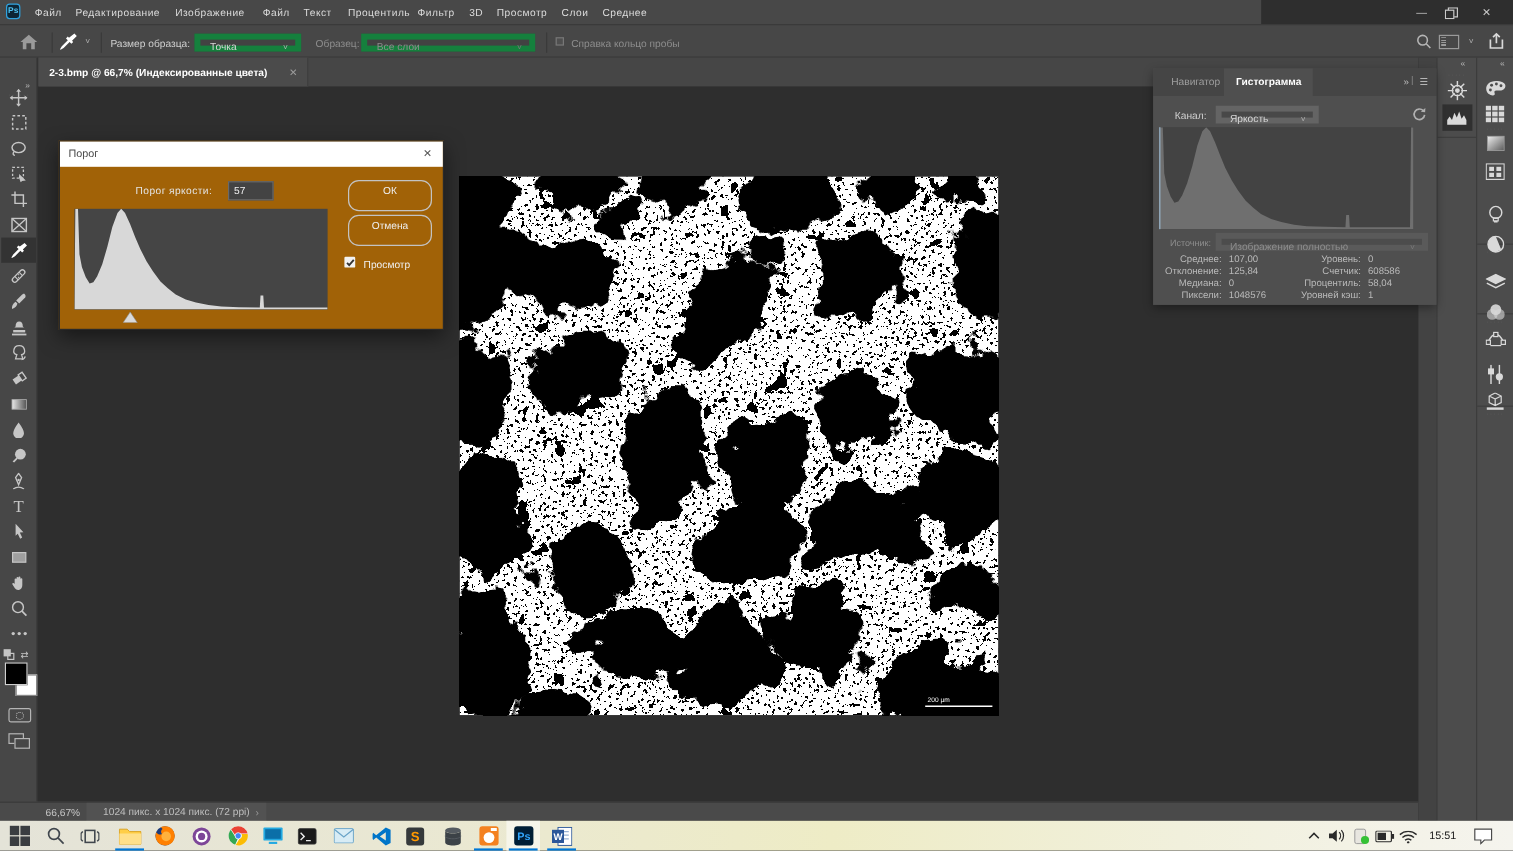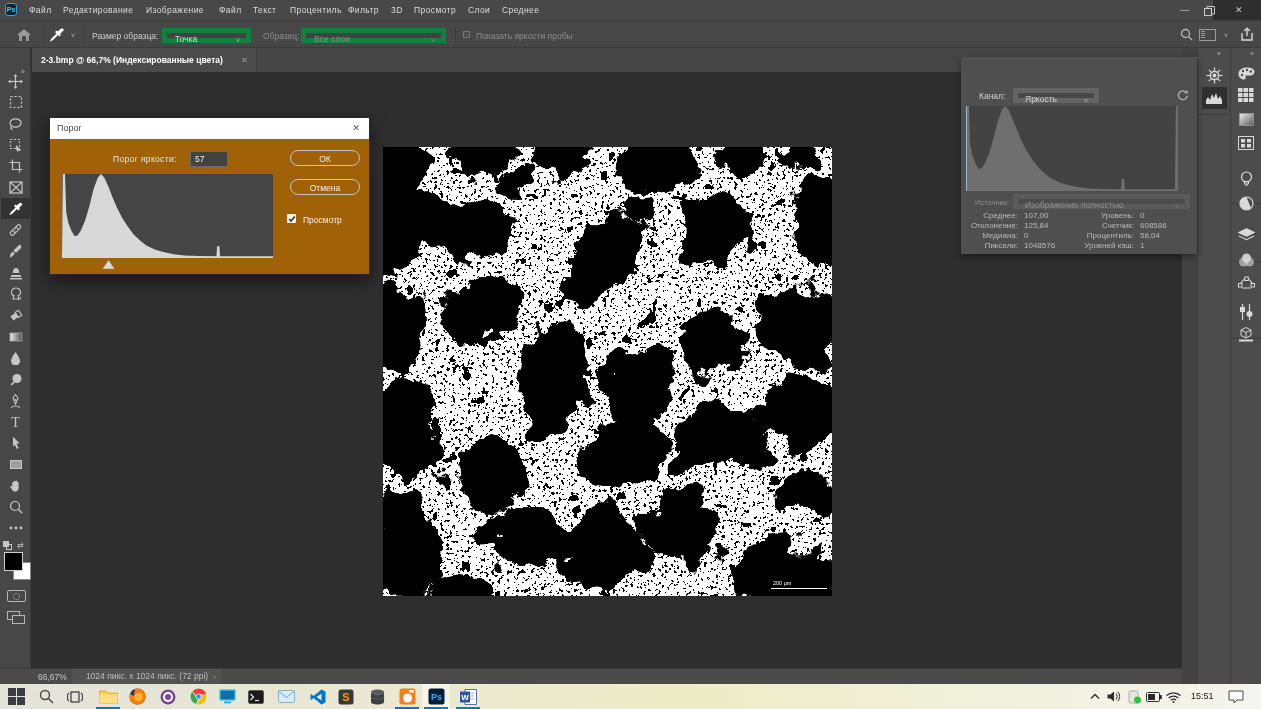--- a/index.html
+++ b/index.html
@@ -1,20 +1,20 @@
 <!DOCTYPE html>
 <html><head>
 <meta charset="utf-8">
 <style>
   * { margin:0; padding:0; box-sizing:border-box; }
   html,body { width:1261px; height:709px; overflow:hidden; font-family:"Liberation Sans", sans-serif; }
   body { background:#2e2e2e; position:relative; }
   .abs { position:absolute; }
   
-  #menubar { left:0; top:0; width:1213px; height:20px; background:#484848; color:#dcdcdc; font-size:8.5px; letter-spacing:0.4px; }
+  #menubar { left:0; top:0; width:1051px; height:20px; background:#484848; color:#dcdcdc; font-size:8.5px; letter-spacing:0.4px; }
   #menubar .mi { position:absolute; top:5px; }
   #pslogo { left:5px; top:3px; width:12px; height:13px; background:#0d2636; border:1px solid #2fa3e0; border-radius:3px; color:#4fc1f0; font-size:7px; font-weight:bold; text-align:center; line-height:11px; letter-spacing:0; }
   .winbtn { top:0; height:20px; width:30px; color:#c9c9c9; text-align:center; line-height:20px; font-size:9px; }
   
   #optbar { left:0; top:20px; width:1261px; height:28px; background:#474747; border-top:1px solid #3a3a3a; border-bottom:1px solid #3a3a3a; }
   .vsep { position:absolute; top:6px; height:17px; width:1px; background:#3a3a3a; }
   .optlabel { position:absolute; font-size:8.5px; color:#cfcfcf; top:10px; }
   .gray { color:#8d8d8d !important; }
   .drop { position:absolute; top:7px; height:15px; background:#424242; border:5px solid #15803d; color:#d6d6d6; font-size:8.5px; line-height:13px; }
   .chev { position:absolute; color:#b0b0b0; font-size:7px; }
@@ -34,21 +34,21 @@
   .dots { position:absolute; left:50%; transform:translateX(-50%); color:#5f5f5f; font-size:6px; letter-spacing:1px; }
   .coll { position:absolute; color:#b5b5b5; font-size:7px; letter-spacing:-1px; }
   
   #histpanel { left:961px; top:57px; width:236px; height:197px; background:#4f4f4f; box-shadow:0 3px 8px rgba(0,0,0,0.4); }
   #hp-tabs { position:absolute; left:0; top:0; width:100%; height:23px; background:#454545; }
   .hp-tab { position:absolute; top:0; height:23px; font-size:8.5px; line-height:23px; padding:0 10px; }
   #hp-body { position:absolute; top:23px; left:0; width:100%; height:174px; background:#4f4f4f; }
   
   #dialog { left:49px; top:117px; width:321px; height:158px; background:#a16207; border:1px solid #2a2a2a; box-shadow:0 6px 16px rgba(0,0,0,0.5); }
   #dlg-title { position:absolute; left:0; top:0; width:100%; height:21px; background:#ffffff; color:#484848; font-size:9px; line-height:21px; padding-left:7px; }
-  .pillbtn { position:absolute; left:240px; width:70px; height:16px; border:1px solid #c3c3c3; border-radius:9px; color:#eeeeee; font-size:8.5px; text-align:center; line-height:16px; }
+  .pillbtn { position:absolute; left:240px; width:70px; height:26px; border:1px solid #c3c3c3; border-radius:9px; color:#eeeeee; font-size:8.5px; text-align:center; line-height:16px; }
   
   #taskbar { left:0; top:684px; width:1261px; height:25px; background:linear-gradient(90deg,#e4e3d8 0%,#eae8d2 30%,#eeecc6 55%,#f1f0dc 78%,#f5f4ee 100%); }
   .tbi { position:absolute; top:3px; width:19px; height:19px; display:flex; align-items:center; justify-content:center; }
   .tbu { position:absolute; bottom:0; height:2px; background:#0078d7; }
 </style>
 </head>
 <body>
 
 <div id="menubar" class="abs">
   <div id="pslogo" class="abs">Ps</div>
@@ -80,21 +80,21 @@
       <path d="M13 1 L15 3 L11 7 L12 8 L10.5 9.5 L9 8 L4 13 L1.5 14.5 L1 14 L2.5 11.5 L7.5 6.5 L6 5 L7.5 3.5 L8.5 4.5 Z" fill="#ffffff"></path>
     </svg>
   <div class="chev" style="left:71px;top:11px">˅</div>
   <div class="vsep" style="left:84px"></div>
   <div class="optlabel" style="left:92px">Размер образца:</div>
   <div class="drop" style="left:162px;width:89px;padding-left:8px">Точка<span class="chev" style="right:6px;top:1px">˅</span></div>
   <div class="optlabel gray" style="left:263px">Образец:</div>
   <div class="drop" style="left:301px;width:145px;padding-left:8px;color:#8d8d8d">Все слои<span class="chev" style="right:6px;top:1px;color:#7a7a7a">˅</span></div>
   <div class="vsep" style="left:455px"></div>
   <div class="abs" style="left:463px;top:10px;width:7px;height:7px;border:1px solid #777;background:#4f4f4f"></div>
-  <div class="optlabel gray" style="left:476px">Показать яркости пробы</div>
+  <div class="optlabel gray" style="left:476px">Справка кольцо пробы</div>
   <svg class="abs" style="left:1180px;top:7px" width="13" height="13" viewBox="0 0 13 13">
       <circle cx="5.5" cy="5.5" r="4" fill="none" stroke="#b5b5b5" stroke-width="1.3"></circle>
       <line x1="8.5" y1="8.5" x2="12" y2="12" stroke="#b5b5b5" stroke-width="1.3"></line>
     </svg>
   <div class="abs" style="left:1199px;top:8px;width:17px;height:12px;border:1px solid #9a9a9a"></div>
     <div class="abs" style="left:1201px;top:10px;width:4px;height:8px;background:repeating-linear-gradient(#9a9a9a 0 1px,transparent 1px 2px)"></div>
   <div class="chev" style="left:1224px;top:11px">˅</div>
   <svg class="abs" style="left:1240px;top:6px" width="14" height="15" viewBox="0 0 14 15">
       <path d="M2 6 V13 H12 V6" fill="none" stroke="#d9d9d9" stroke-width="1.4"></path>
       <line x1="7" y1="1.5" x2="7" y2="9" stroke="#d9d9d9" stroke-width="1.4"></line>
@@ -484,20 +484,27 @@
     </div>
     <div class="sicon" style="top:279px">
       <svg width="16" height="15" viewBox="0 0 16 15">
         <path d="M8 0.5 L13 3 V8.5 L8 11 L3 8.5 V3 Z M8 5.5 L13 3 M8 5.5 L3 3 M8 5.5 V11" fill="none" stroke="#d9d9d9" stroke-width="1"></path>
         <rect x="1" y="12.5" width="14" height="2" fill="#d9d9d9"></rect>
       </svg>
     </div>
   </div>
 
 <div id="histpanel" class="abs">
+  <div id="hp-tabs">
+    <div class="hp-tab" style="left:5px;color:#9e9e9e">Навигатор</div>
+    <div class="hp-tab" style="left:59px;background:#4f4f4f;color:#ffffff;font-weight:bold">Гистограмма</div>
+    <div class="abs" style="right:24px;top:7px;color:#b5b5b5;font-size:8px;letter-spacing:-1px">»</div>
+    <div class="abs" style="right:19px;top:5px;color:#8a8a8a;font-size:8px">|</div>
+    <div class="abs" style="right:7px;top:7px;color:#b5b5b5;font-size:8px">☰</div>
+  </div>
   <div id="hp-body">
     <div class="abs" style="left:18px;top:11px;font-size:8.5px;color:#cfcfcf">Канал:</div>
     <div class="drop" style="left:52px;top:8px;width:86px;padding-left:7px;background:#484848;border-color:#646464">Яркость<span class="chev" style="right:6px;top:1px">˅</span></div>
     <svg class="abs" style="left:216px;top:9px" width="12" height="12" viewBox="0 0 12 12">
         <path d="M10.2 6.8 A4.4 4.4 0 1 1 9 3.2" fill="none" stroke="#b0b0b0" stroke-width="1.4"></path>
         <path d="M9.5 0.5 L9.5 4 L6 4" fill="none" stroke="#b0b0b0" stroke-width="0"></path>
         <path d="M10.8 1 L10.6 4.6 L7 4.2 Z" fill="#b0b0b0"></path>
       </svg>
     <div class="abs" id="hp-well" style="left:5px;top:26px;width:212px;height:85px;background:#434343">
         <svg width="212" height="85" viewBox="0 0 212 85" style="display:block">

